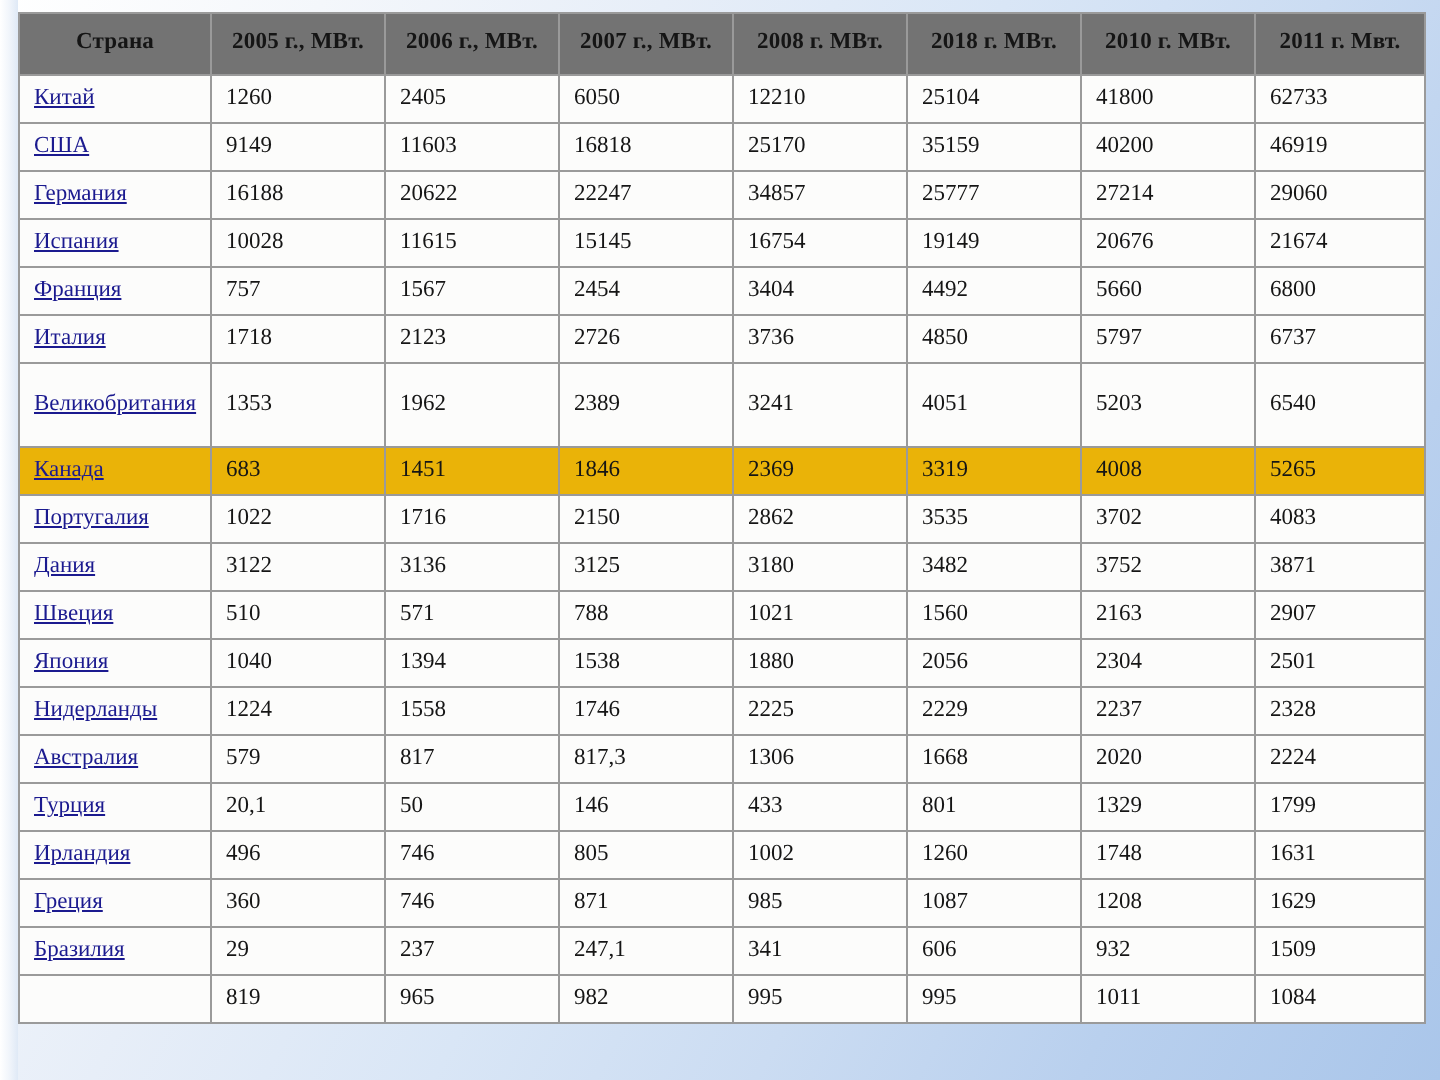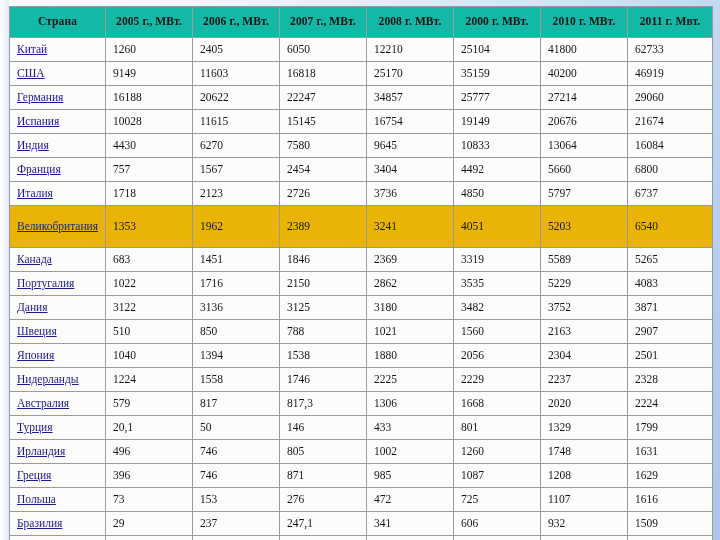--- a/index.html
+++ b/index.html
@@ -66,21 +66,21 @@
     line-height: 1.15;
     vertical-align: middle;
     color: #151515;
     background: #fcfcfb;
     white-space: nowrap;
     overflow: hidden;
   }
 
   thead th {
     height: 30px;
-    background: #14b8a6;
+    background: #737373;
     font-weight: bold;
     text-align: center;
     font-size: 11.5px;
     letter-spacing: 0.1px;
   }
   thead th.h-country { text-align: center; }
 
   tbody tr { height: 24px; }
   tbody tr.tall { height: 42px; }
 
@@ -123,21 +123,21 @@
           <col class="c-year">
         <col class="c-year-l">
       </colgroup>
       <thead>
         <tr>
           <th class="h-country">Страна</th>
           <th>2005 г., МВт.</th>
           <th>2006 г., МВт.</th>
           <th>2007 г., МВт.</th>
           <th>2008 г. МВт.</th>
-          <th>2000 г. МВт.</th>
+          <th>2018 г. МВт.</th>
           <th>2010 г. МВт.</th>
           <th>2011 г. Мвт.</th>
         </tr>
       </thead>
       <tbody id="table-body">
           <tr>
             <td class="country"><span class="link">Китай</span></td>
             <td class="val">1260</td>
             <td class="val">2405</td>
             <td class="val">6050</td>
@@ -168,30 +168,20 @@
           </tr>
           <tr>
             <td class="country"><span class="link">Испания</span></td>
             <td class="val">10028</td>
             <td class="val">11615</td>
             <td class="val">15145</td>
             <td class="val">16754</td>
             <td class="val">19149</td>
             <td class="val">20676</td>
             <td class="val">21674</td>
-          </tr>
-          <tr>
-            <td class="country"><span class="link">Индия</span></td>
-            <td class="val">4430</td>
-            <td class="val">6270</td>
-            <td class="val">7580</td>
-            <td class="val">9645</td>
-            <td class="val">10833</td>
-            <td class="val">13064</td>
-            <td class="val">16084</td>
           </tr>
           <tr>
             <td class="country"><span class="link">Франция</span></td>
             <td class="val">757</td>
             <td class="val">1567</td>
             <td class="val">2454</td>
             <td class="val">3404</td>
             <td class="val">4492</td>
             <td class="val">5660</td>
             <td class="val">6800</td>
@@ -216,47 +206,47 @@
             <td class="val">5203</td>
             <td class="val">6540</td>
           </tr>
           <tr>
             <td class="country"><span class="link">Канада</span></td>
             <td class="val">683</td>
             <td class="val">1451</td>
             <td class="val">1846</td>
             <td class="val">2369</td>
             <td class="val">3319</td>
-            <td class="val">5589</td>
+            <td class="val">4008</td>
             <td class="val">5265</td>
           </tr>
           <tr>
             <td class="country"><span class="link">Португалия</span></td>
             <td class="val">1022</td>
             <td class="val">1716</td>
             <td class="val">2150</td>
             <td class="val">2862</td>
             <td class="val">3535</td>
-            <td class="val">5229</td>
+            <td class="val">3702</td>
             <td class="val">4083</td>
           </tr>
           <tr>
             <td class="country"><span class="link">Дания</span></td>
             <td class="val">3122</td>
             <td class="val">3136</td>
             <td class="val">3125</td>
             <td class="val">3180</td>
             <td class="val">3482</td>
             <td class="val">3752</td>
             <td class="val">3871</td>
           </tr>
           <tr>
             <td class="country"><span class="link">Швеция</span></td>
             <td class="val">510</td>
-            <td class="val">850</td>
+            <td class="val">571</td>
             <td class="val">788</td>
             <td class="val">1021</td>
             <td class="val">1560</td>
             <td class="val">2163</td>
             <td class="val">2907</td>
           </tr>
           <tr>
             <td class="country"><span class="link">Япония</span></td>
             <td class="val">1040</td>
             <td class="val">1394</td>
@@ -301,37 +291,27 @@
             <td class="val">496</td>
             <td class="val">746</td>
             <td class="val">805</td>
             <td class="val">1002</td>
             <td class="val">1260</td>
             <td class="val">1748</td>
             <td class="val">1631</td>
           </tr>
           <tr>
             <td class="country"><span class="link">Греция</span></td>
-            <td class="val">396</td>
+            <td class="val">360</td>
             <td class="val">746</td>
             <td class="val">871</td>
             <td class="val">985</td>
             <td class="val">1087</td>
             <td class="val">1208</td>
             <td class="val">1629</td>
-          </tr>
-          <tr>
-            <td class="country"><span class="link">Польша</span></td>
-            <td class="val">73</td>
-            <td class="val">153</td>
-            <td class="val">276</td>
-            <td class="val">472</td>
-            <td class="val">725</td>
-            <td class="val">1107</td>
-            <td class="val">1616</td>
           </tr>
           <tr>
             <td class="country"><span class="link">Бразилия</span></td>
             <td class="val">29</td>
             <td class="val">237</td>
             <td class="val">247,1</td>
             <td class="val">341</td>
             <td class="val">606</td>
             <td class="val">932</td>
             <td class="val">1509</td>

